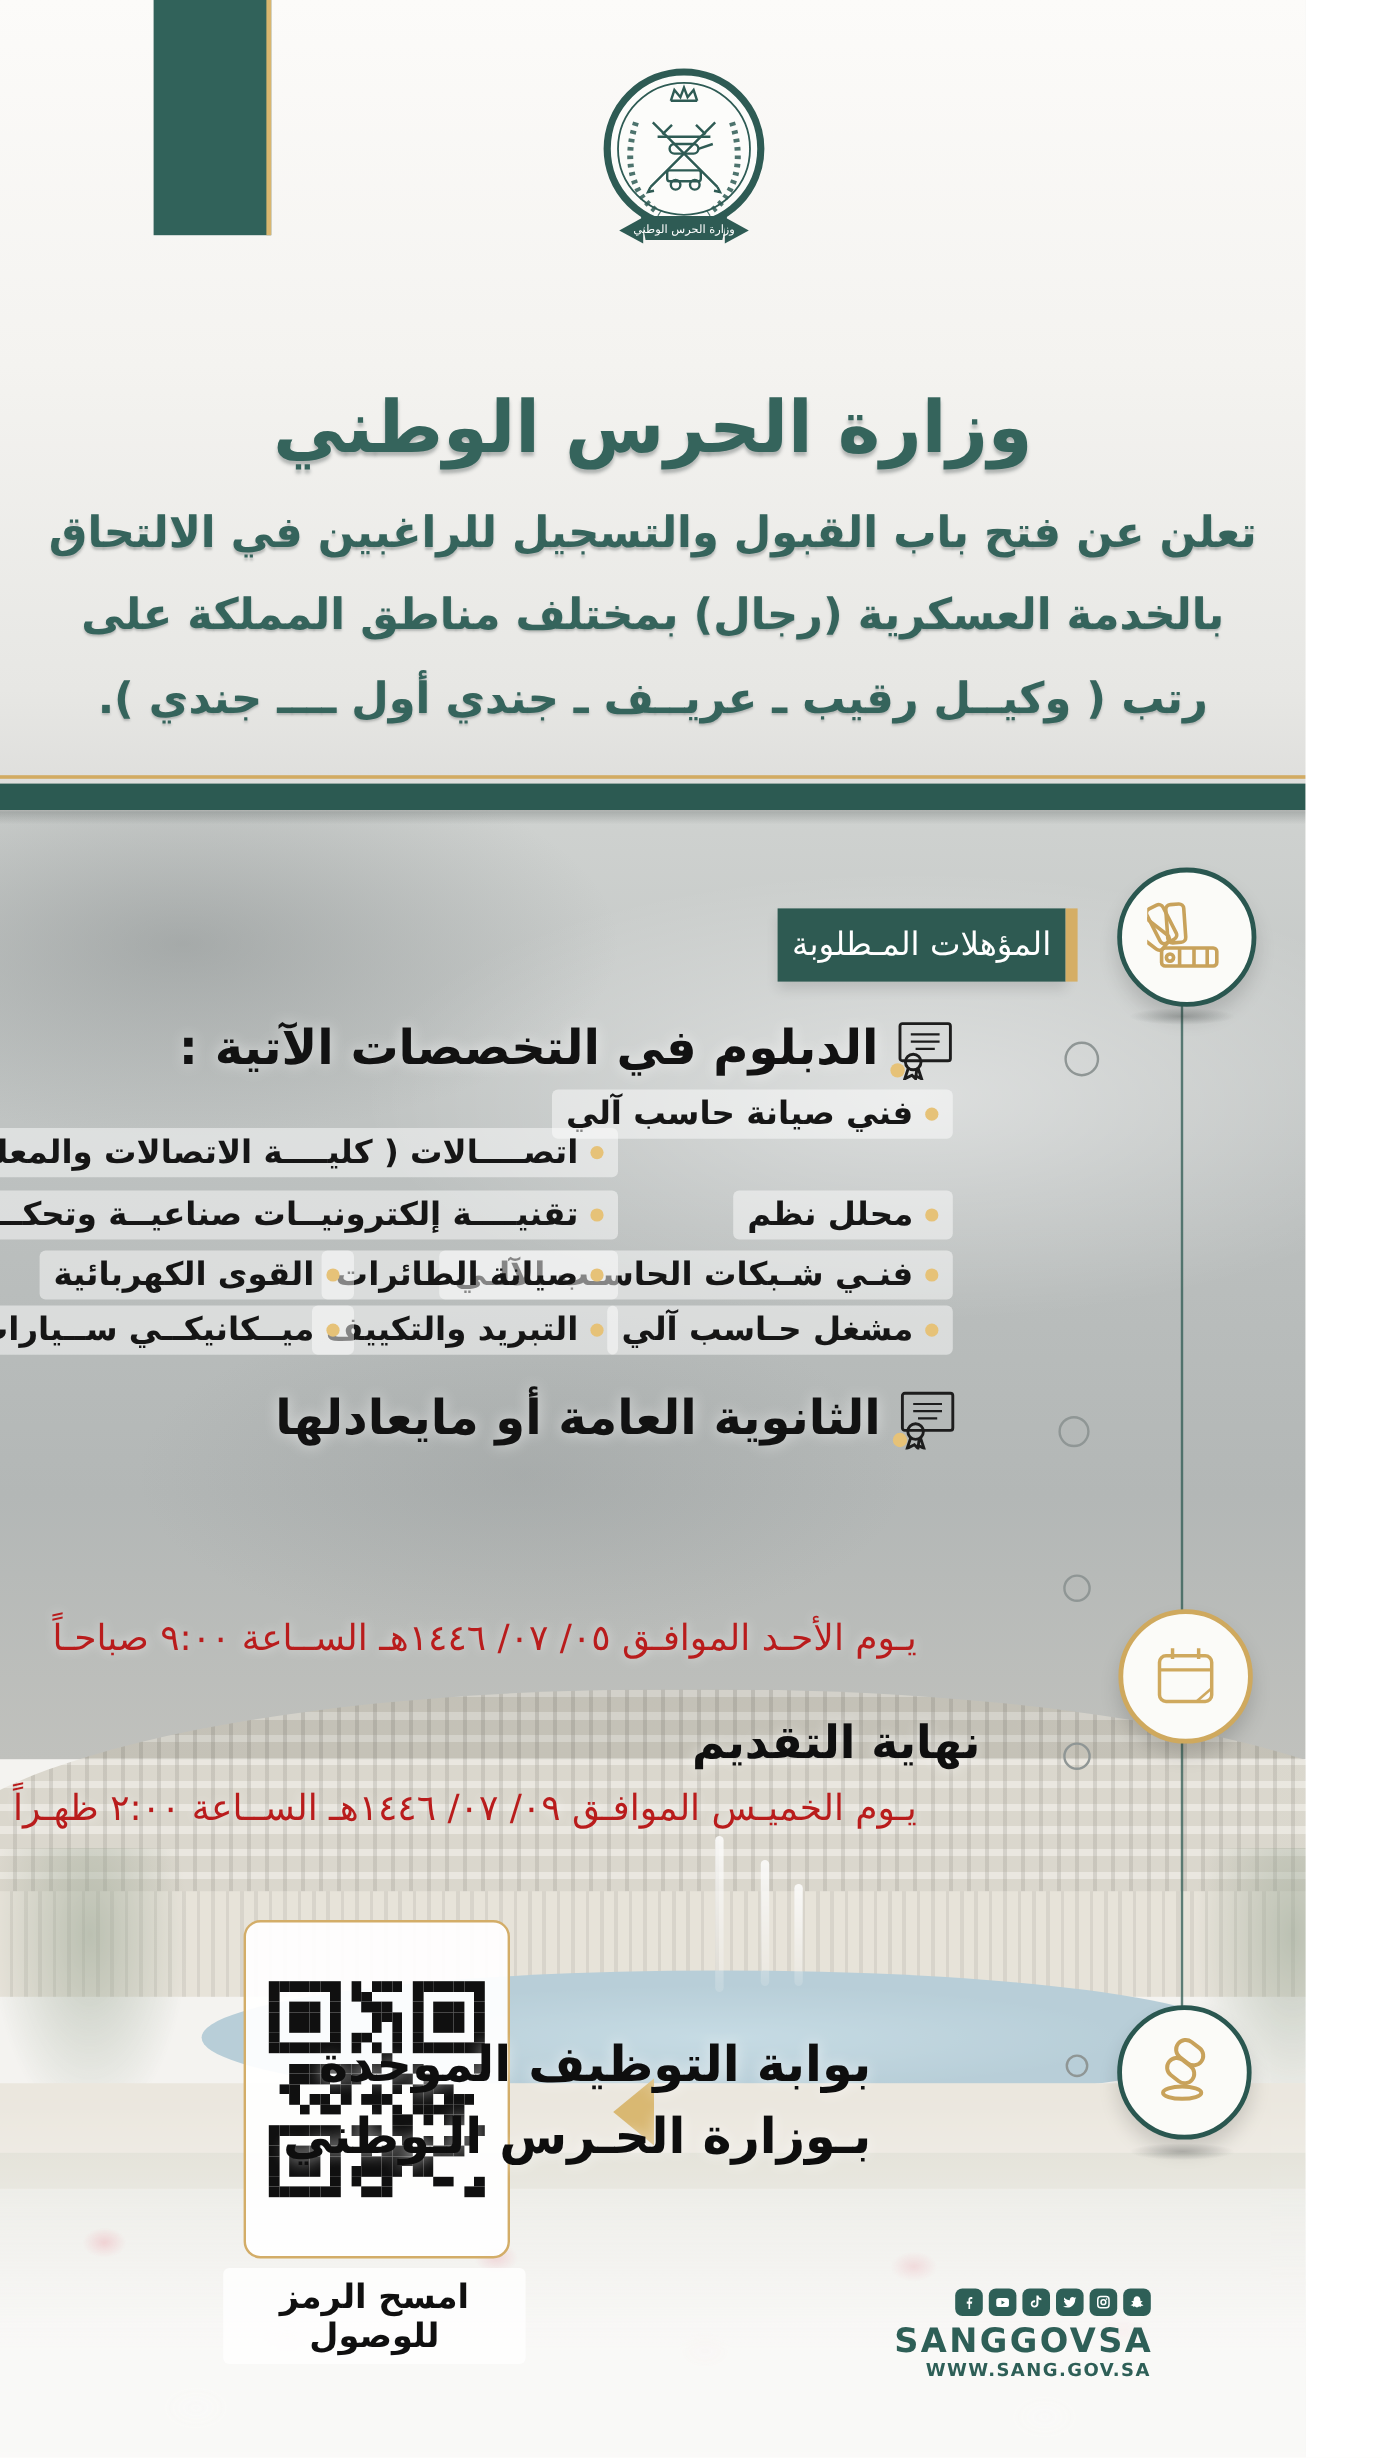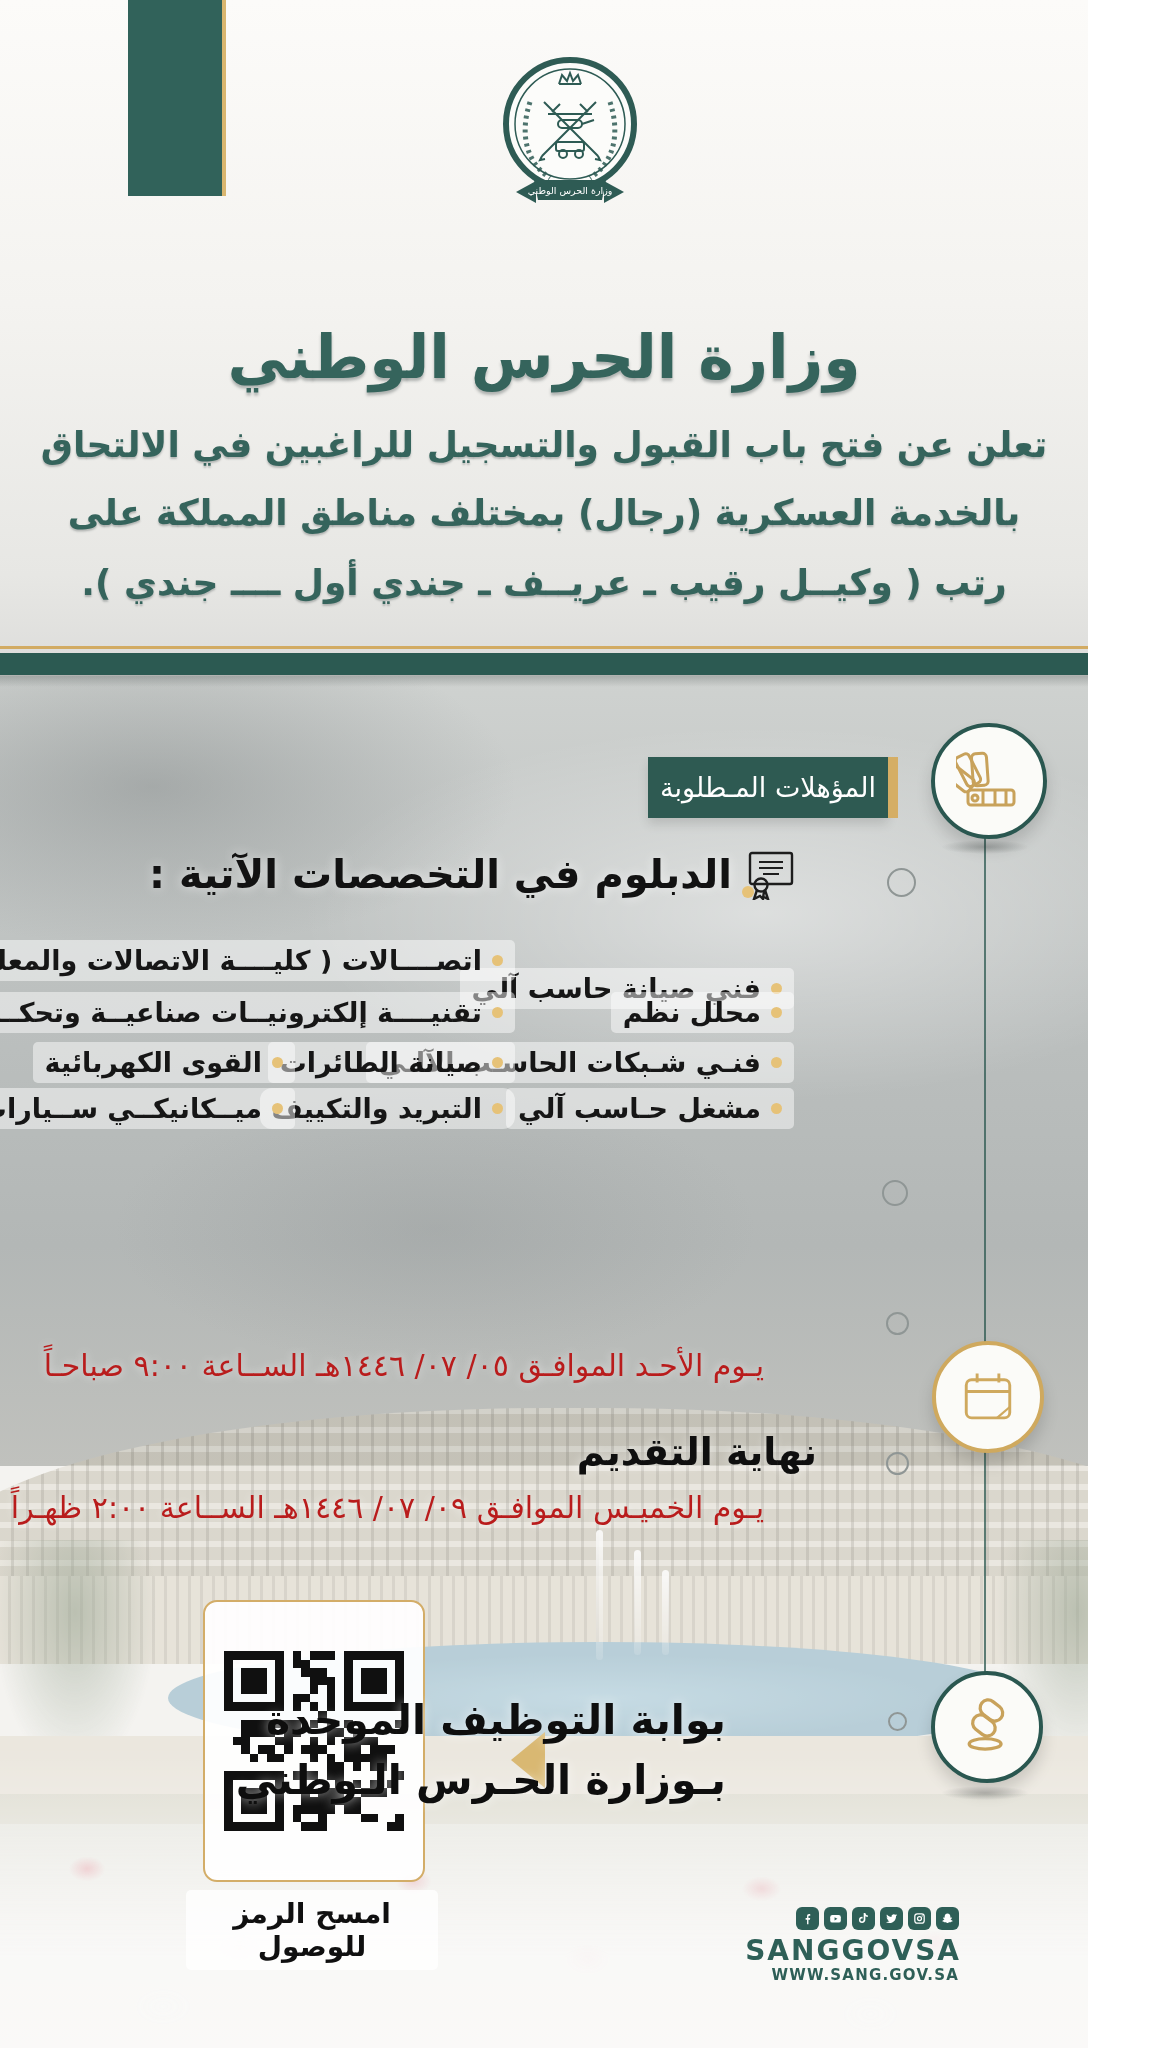--- a/index.html
+++ b/index.html
@@ -213,21 +213,21 @@
           <rect x="4" y="5" width="42" height="31" rx="2"></rect>
           <path d="M13 14 h24 M13 20 h24 M17 26 h16" stroke-width="1.8"></path>
           <circle cx="15" cy="37" r="6.5"></circle>
           <path d="M11 42 l-3 9 6 -3 3 3 1 -8 M19 42 l3 9 -6 -3"></path>
         </g>
       </svg>
     </span>
     <span class="h-text">الدبلوم في التخصصات الآتية :</span>
   </div>
 
-  <div class="abs item" style="right:294px;top:968px;">
+  <div class="abs item" style="right:294px;top:908px;">
       <span class="dot"></span>
       <span>فني صيانة حاسب آلي</span>
     </div>
   <div class="abs item" style="right:573px;top:940px;">
       <span class="dot"></span>
       <span>اتصــــالات ( كليــــة الاتصالات والمعلومــات)</span>
     </div>
   <div class="abs item" style="right:294px;top:992px;text-align:right;">
       <span class="dot"></span>
       <span>محلل نظم</span>
@@ -245,30 +245,44 @@
       <span>صيانة الطائرات</span>
     </div>
   <div class="abs item" style="right:793px;top:1042px;">
       <span class="dot"></span>
       <span>القوى الكهربائية</span>
     </div>
   <div class="abs item" style="right:294px;top:1088px;">
       <span class="dot"></span>
       <span>مشغل حـاسب آلي</span>
     </div>
-  <div class="abs item" style="right:573px;top:1088px;border-radius:12px;">
+  <div class="abs item" style="right:573px;top:1088px;">
       <span class="dot"></span>
       <span>التبريد والتكييف</span>
     </div>
   <div class="abs item" style="right:793px;top:1088px;">
       <span class="dot"></span>
       <span>ميــكانيكــي ســيارات</span>
     </div>
 
   <div class="abs ring" style="left:882px;top:1180px;width:22px;height:22px;"></div>
+  <div class="abs h-row" style="right:290px;top:1156px;">
+    <span class="cert-wrap">
+      <span class="cert-dot"></span>
+      <svg width="50" height="52" viewBox="0 0 50 52" style="position:relative;z-index:1;">
+        <g stroke="#1d1d1d" fill="none" stroke-width="2.4">
+          <rect x="4" y="5" width="42" height="31" rx="2"></rect>
+          <path d="M13 14 h24 M13 20 h24 M17 26 h16" stroke-width="1.8"></path>
+          <circle cx="15" cy="37" r="6.5"></circle>
+          <path d="M11 42 l-3 9 6 -3 3 3 1 -8 M19 42 l3 9 -6 -3"></path>
+        </g>
+      </svg>
+    </span>
+    <span class="h-text">الثانوية العامة أو مايعادلها</span>
+  </div>
 
   <div class="abs ring" style="left:886px;top:1312px;width:19px;height:19px;"></div>
   <div class="abs detail" style="right:324px;top:1348px;">يـوم الأحـد الموافـق ٠٥/ ٠٧/ ١٤٤٦هـ الســاعة ٩:٠٠ صباحـاً</div>
 
   <div class="abs ring" style="left:886px;top:1452px;width:19px;height:19px;"></div>
   <div class="abs sub-h" style="right:271px;top:1430px;">نهاية التقديم</div>
   <div class="abs detail" style="right:324px;top:1490px;">يـوم الخميـس الموافـق ٠٩/ ٠٧/ ١٤٤٦هـ الســاعة ٢:٠٠ ظهـراً</div>
 
   <div class="abs qr-card">
     <div class="qr-grid">

